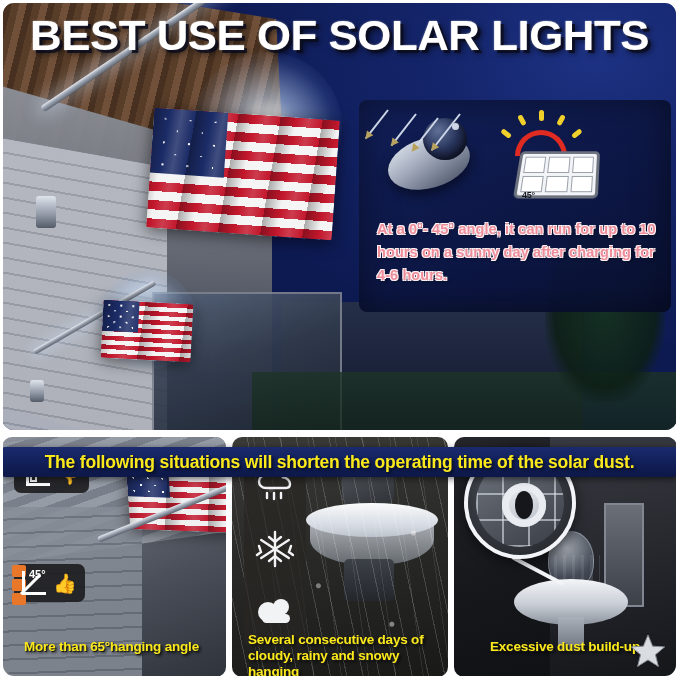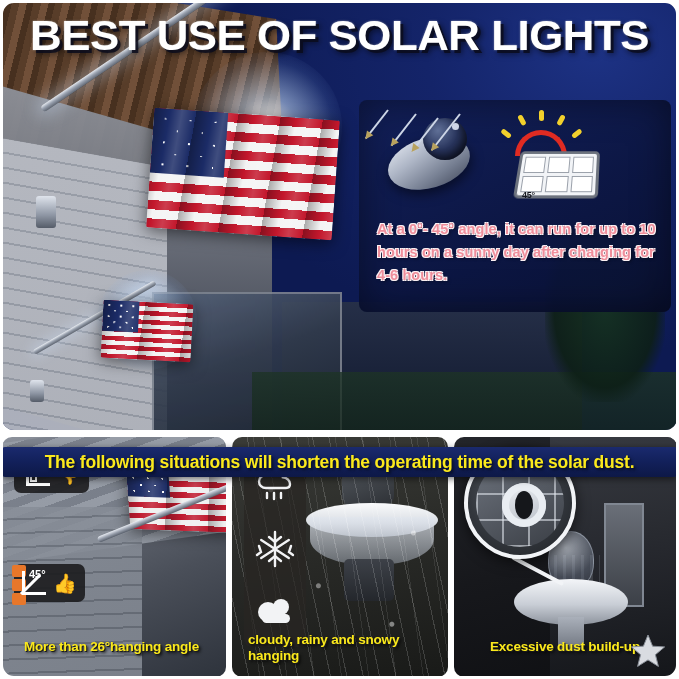--- a/index.html
+++ b/index.html
@@ -495,23 +495,24 @@
         <div class="grid"></div>
         <div class="hole"></div>
       </div>
     </div>
   </div>
 
   <div class="banner">
     <span>The following situations will shorten the operating time of the solar dust.</span>
   </div>
 
-  <div class="cap-txt cap1">More than 26°hanging angle</div>
+  <div class="cap-txt cap1">More than 65°hanging angle</div>
 
   <div class="cap-txt cap2">
+    <div>Several consecutive days of</div>
     <div>cloudy, rainy and snowy hanging</div>
   </div>
 
   <div class="cap-txt cap3">Excessive dust build-up</div>
 
   <div class="star-ico">
     <svg width="36" height="36" viewBox="0 0 36 36">
       <polygon points="18,2 22.6,13.2 34.6,13.9 25.4,21.7 28.4,33.4 18,26.9 7.6,33.4 10.6,21.7 1.4,13.9 13.4,13.2" fill="#d9dce1" stroke="#8a9099" stroke-width="1"></polygon>
     </svg>
   </div>

